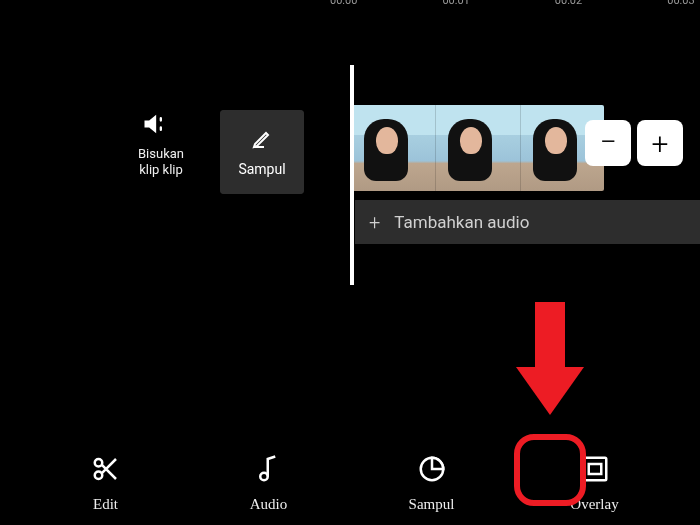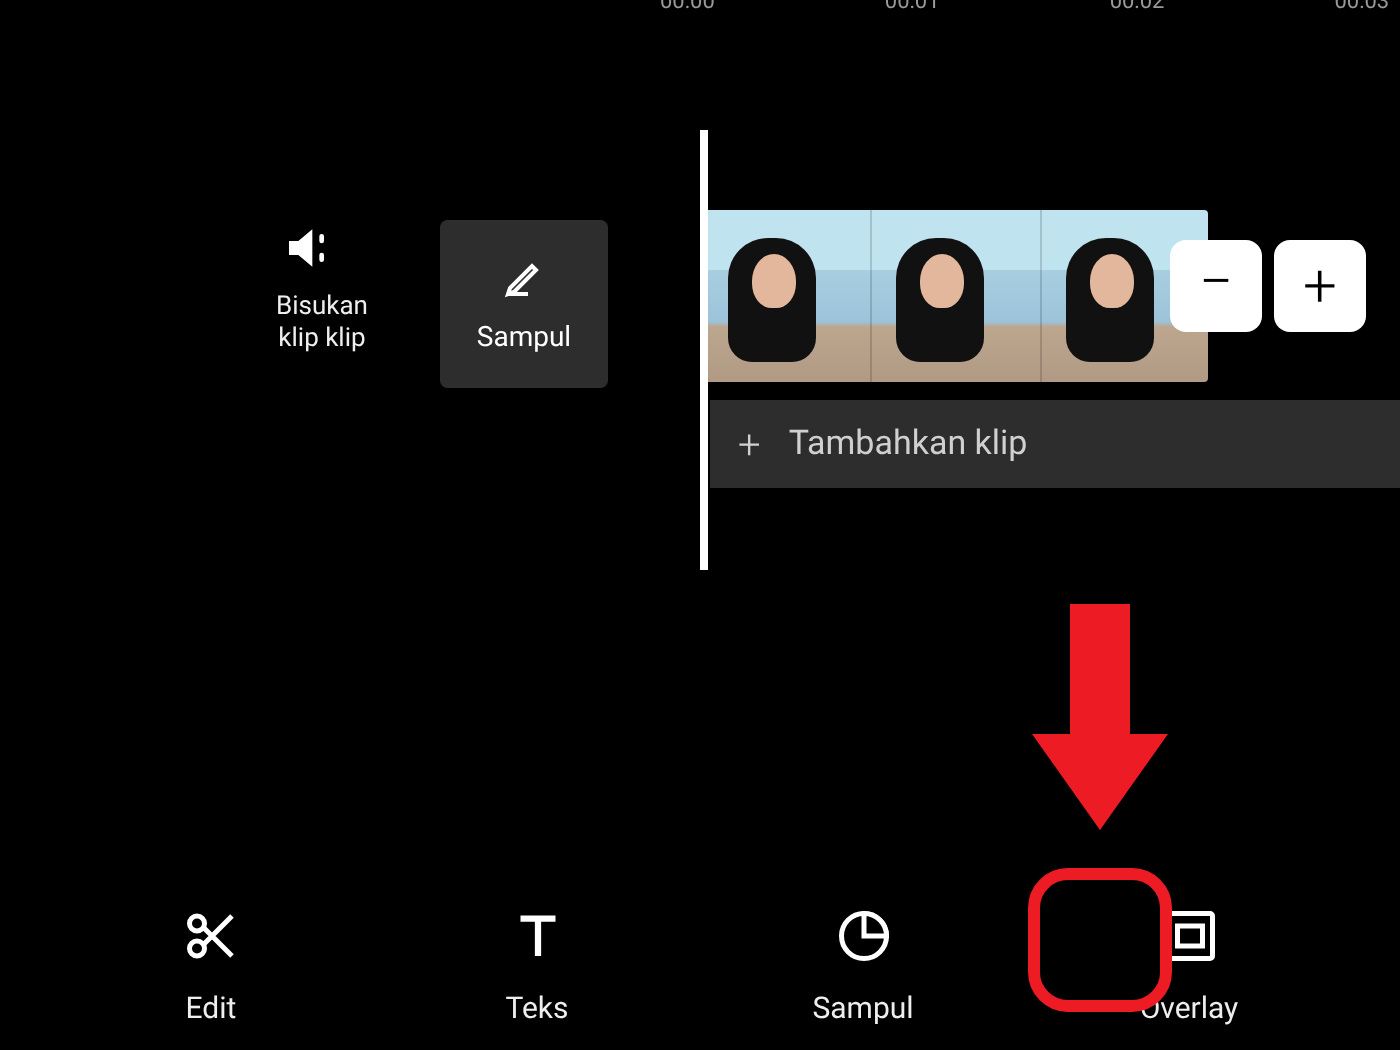--- a/index.html
+++ b/index.html
@@ -218,20 +218,21 @@
 
   
   .toolbar {
     position: absolute;
     left: 0; right: 0;
     bottom: 12px;
     display: flex;
     justify-content: space-around;
     align-items: flex-end;
     padding: 0 24px;
+    font-family: Liberation Serif, serif;
   }
   .tool {
     display: flex;
     flex-direction: column;
     align-items: center;
     gap: 10px;
     width: 82px;
   }
   .tool .ticon {
     width: 34px; height: 34px;
@@ -292,21 +293,21 @@
     <div class="zoom-btn minus">
       <span>−</span>
     </div>
     <div class="zoom-btn">
       <span>+</span>
     </div>
   </div>
 
   <div class="add-audio">
     <span class="plus">+</span>
-    <span>Tambahkan klip</span>
+    <span>Tambahkan audio</span>
   </div>
 
 </div>
 
 <div class="arrow">
   <div class="shaft"></div>
   <div class="head"></div>
 </div>
 <div class="highlight-ring"></div>
 
@@ -316,29 +317,30 @@
     <span class="ticon">
       <svg viewBox="0 0 24 24" width="30" height="30" fill="none" stroke="#fff" stroke-width="2">
         <circle cx="6" cy="7" r="3"></circle>
           <circle cx="6" cy="17" r="3"></circle>
         <path d="M8.5 8.5L20 20M8.5 15.5L20 4"></path>
       </svg>
     </span>
     <span class="tlabel">Edit</span>
   </div>
 
-
   <div class="tool">
     <span class="ticon">
-      <svg viewBox="0 0 24 24" width="30" height="30" fill="none" stroke="#fff" stroke-width="2.5">
-        <path d="M5 5h14M12 5v15"></path>
+      <svg viewBox="0 0 24 24" width="30" height="30" fill="none" stroke="#fff" stroke-width="2">
+        <circle cx="8" cy="18" r="3"></circle>
+          <path d="M11 18V4l6-2"></path>
       </svg>
     </span>
-    <span class="tlabel">Teks</span>
-  </div>
+    <span class="tlabel">Audio</span>
+  </div>
+
 
   <div class="tool">
     <span class="ticon">
       <svg viewBox="0 0 24 24" width="30" height="30" fill="none" stroke="#fff" stroke-width="2">
         <circle cx="12" cy="12" r="9"></circle>
         <path d="M12 3a9 9 0 0 1 9 9h-9V3z" fill="#000"></path>
       </svg>
     </span>
     <span class="tlabel">Sampul</span>
   </div>

